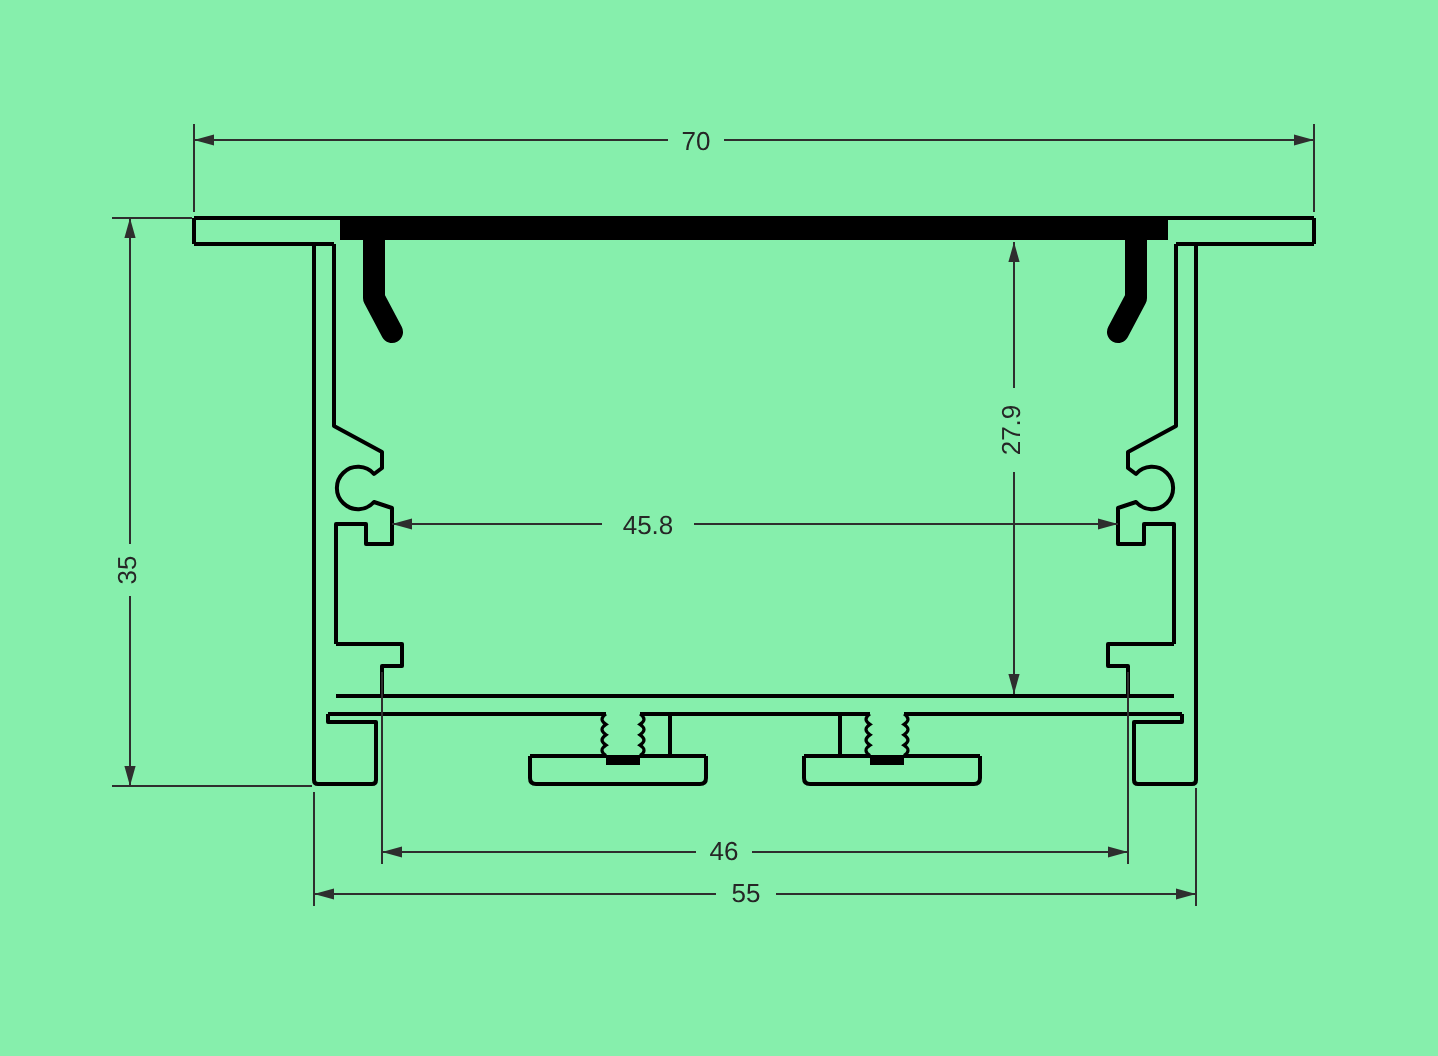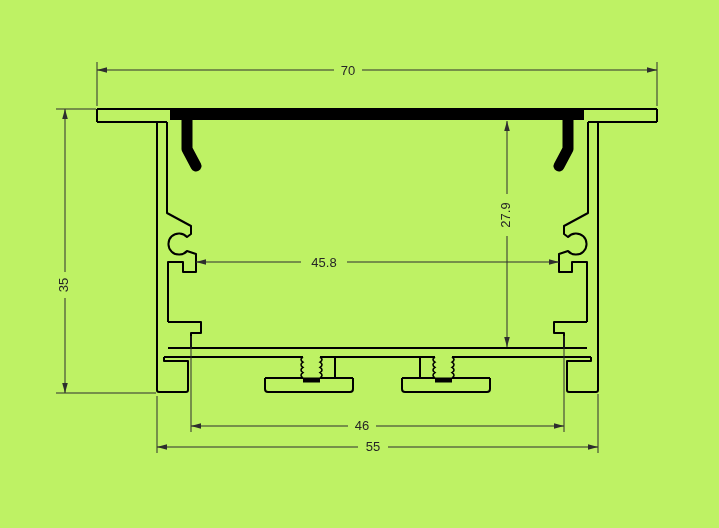--- a/index.html
+++ b/index.html
@@ -4,21 +4,21 @@
 <style>
   html, body {
     margin: 0;
     padding: 0;
     background: #ffffff;
   }
   .stage {
     position: relative;
     width: 719px;
     height: 528px;
-    background: #bef264;
+    background: #86efac;
     overflow: hidden;
     font-family: "Liberation Sans", sans-serif;
   }
   svg { display: block; }
   .profile-line {
     fill: none;
     stroke: #000000;
     stroke-width: 2;
     stroke-linejoin: round;
     stroke-linecap: butt;

